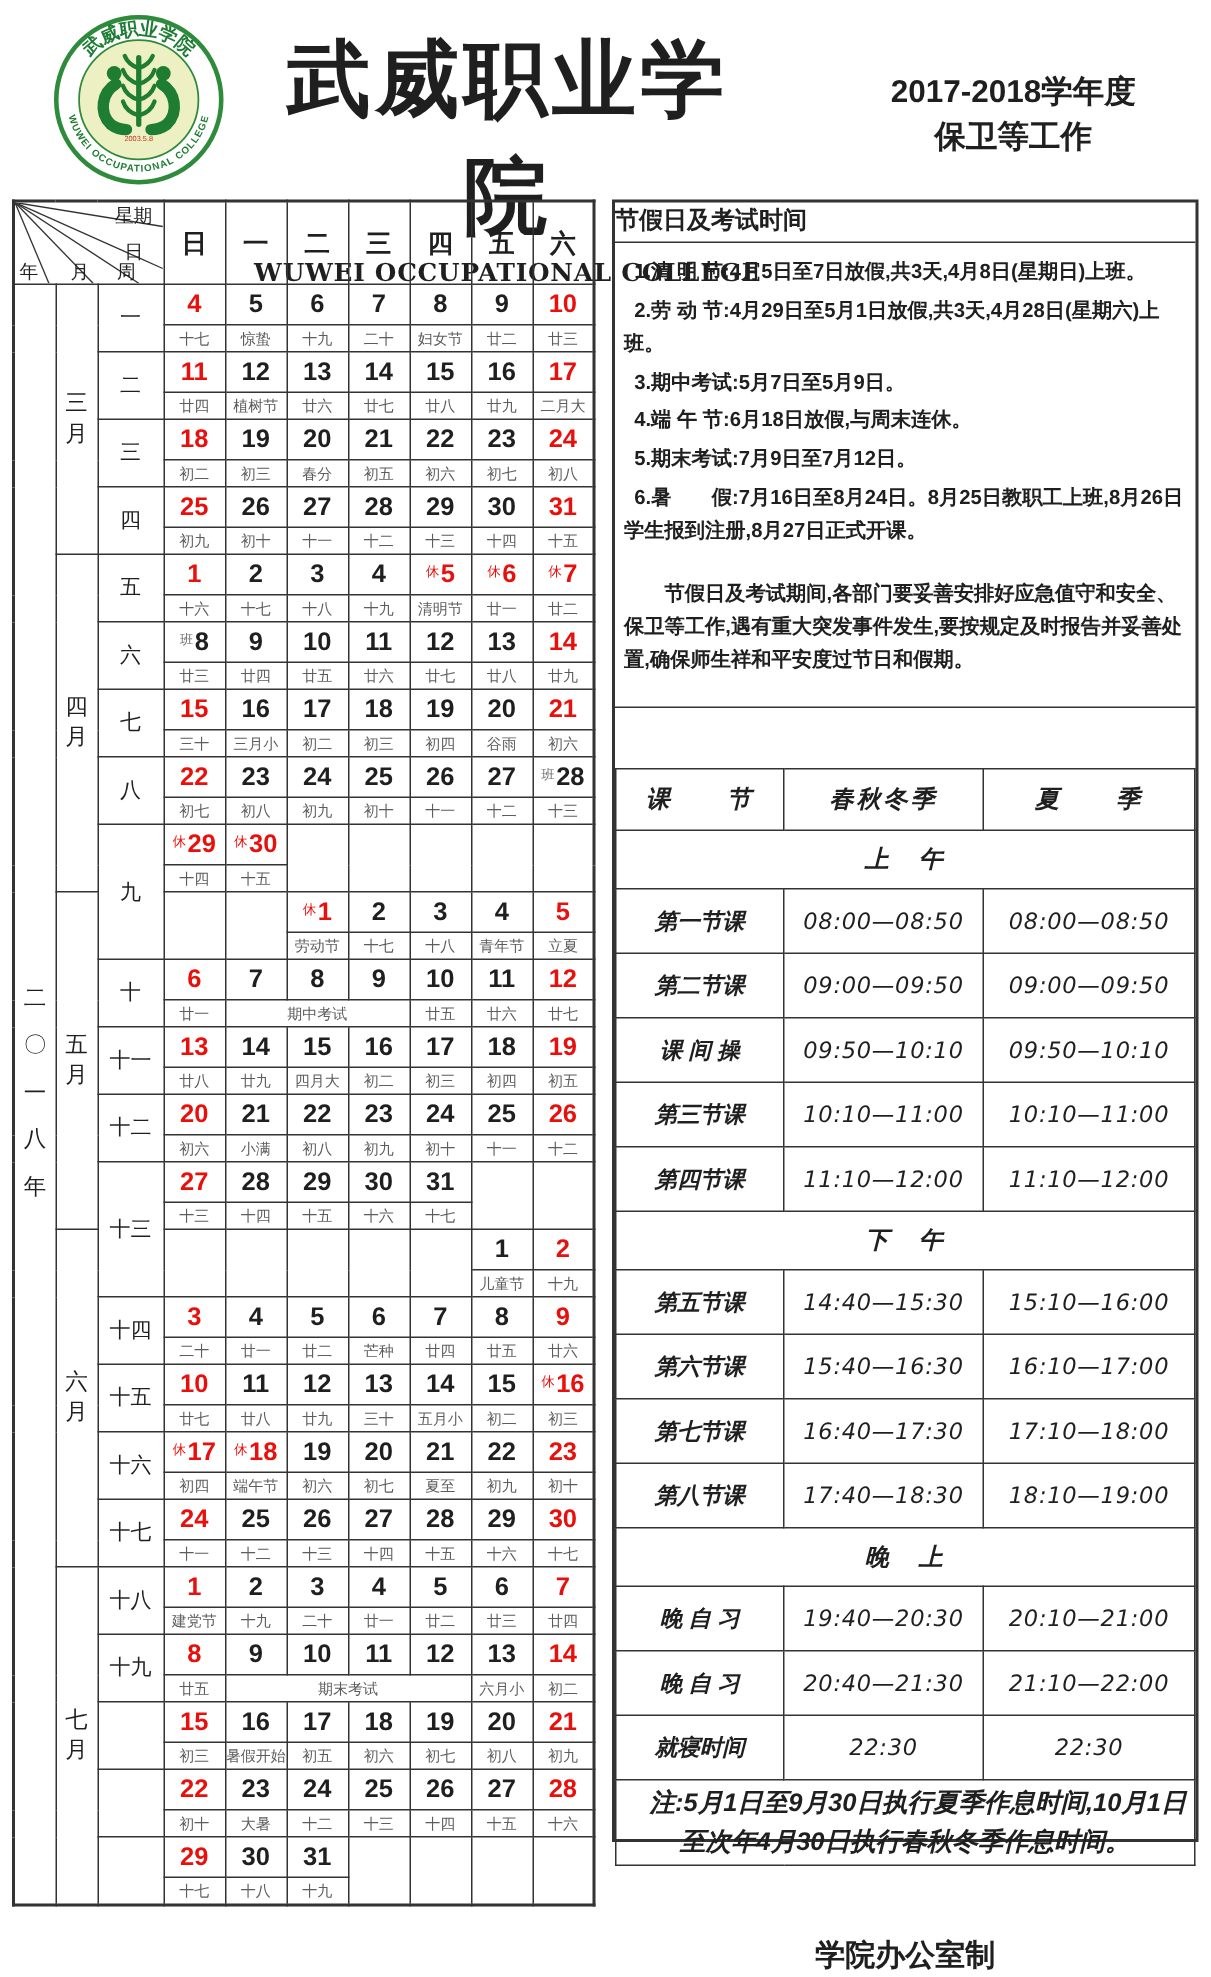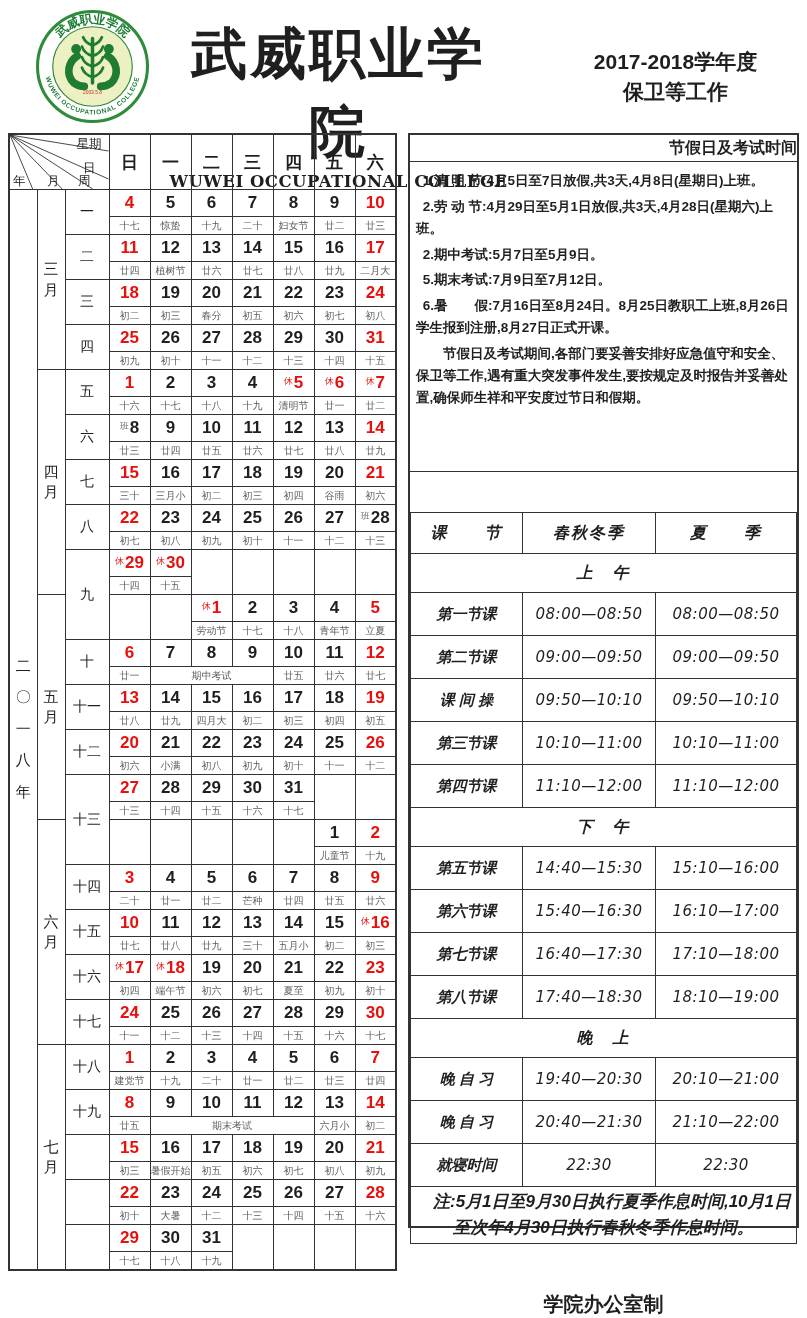--- a/index.html
+++ b/index.html
@@ -34,26 +34,26 @@
   tr.row-date td.date-cell{height:26px;font-size:17px;font-weight:bold;}
   tr.row-lunar td.lunar-cell{height:17px;font-size:10px;color:var(--lunar);}
   td.red, span.red, .lunar-cell.red{color:var(--red);}
   .marker{font-size:9px;font-weight:normal;vertical-align:4px;margin-right:1px;}
   .marker.red{color:var(--red);}
   .marker.gray{color:#707070;}
 
   
   .panel{position:absolute;left:408px;top:133px;width:391px;height:1095px;box-sizing:border-box;
          border:2px solid var(--grid);}
-  .h-title{height:26px;line-height:26px;text-align:right;font-weight:bold;font-size:16px;
+  .h-title{height:26px;line-height:26px;text-align:left;font-weight:bold;font-size:16px;
            border-bottom:1px solid var(--grid);}
   .h-body{box-sizing:border-box;height:310px;padding:4px 8px 0 6px;border-bottom:1px solid var(--grid);
           font-size:13.5px;font-weight:bold;line-height:1.62;}
   .h-item{margin:4px 0;text-indent:.5em;}
-  .h-note{margin-top:4px;text-indent:2em;}
+  .h-note{margin-top:20px;text-indent:2em;}
   .gap{height:40px;}
   table.sched{width:100%;border-collapse:collapse;table-layout:fixed;font-style:italic;}
   table.sched td{border:1px solid var(--grid);text-align:center;vertical-align:middle;padding:0;}
   table.sched thead td{height:40px;font-weight:bold;font-size:16px;}
   td.sec-cell{height:38px;font-weight:bold;font-size:16px;letter-spacing:2px;}
   tr.data-row td{height:42px;}
   td.lbl{font-size:15px;font-weight:bold;}
   td.time{font-size:15px;font-family:"DejaVu Sans",sans-serif;letter-spacing:.5px;}
   td.note-cell{height:56px;font-size:17px;font-weight:bold;text-align:left;padding:4px 6px;line-height:1.55;
                text-indent:1em;}
@@ -580,21 +580,22 @@
         </tr>
       </tbody>
   </table>
 
   <div class="panel">
     <div class="h-title">节假日及考试时间</div>
     <div class="h-body">
       <div id="holiday-items">
           <p class="h-item">1.清 明 节:4月5日至7日放假,共3天,4月8日(星期日)上班。</p>
           <p class="h-item">2.劳 动 节:4月29日至5月1日放假,共3天,4月28日(星期六)上班。</p>
-          <p class="h-item">2.期中考试:5月7日至5月9日。</p>
+          <p class="h-item">3.期中考试:5月7日至5月9日。</p>
+          <p class="h-item">4.端 午 节:6月18日放假,与周末连休。</p>
           <p class="h-item">5.期末考试:7月9日至7月12日。</p>
           <p class="h-item">6.暑　　假:7月16日至8月24日。8月25日教职工上班,8月26日学生报到注册,8月27日正式开课。</p>
         </div>
       <p class="h-note">节假日及考试期间,各部门要妥善安排好应急值守和安全、保卫等工作,遇有重大突发事件发生,要按规定及时报告并妥善处置,确保师生祥和平安度过节日和假期。</p>
     </div>
     <div class="gap"></div>
     <table class="sched">
       <colgroup>
           <col style="width:112px">
           <col style="width:133px">

